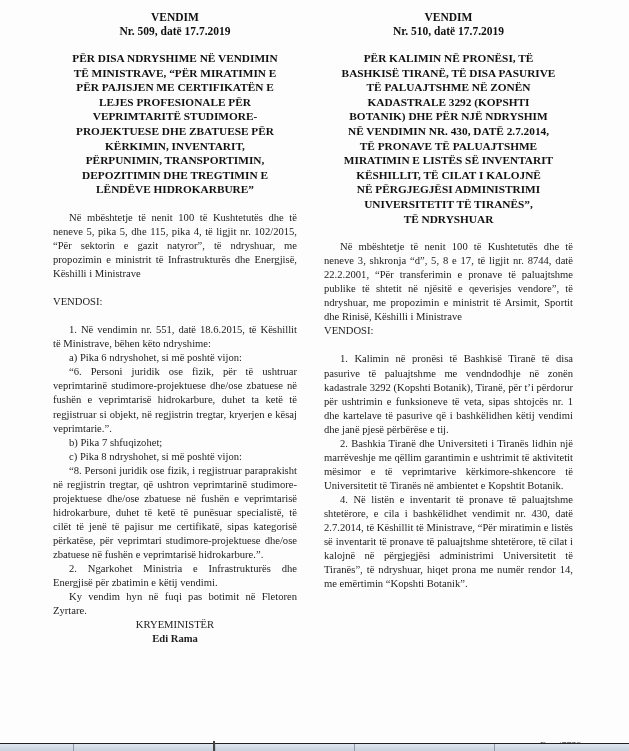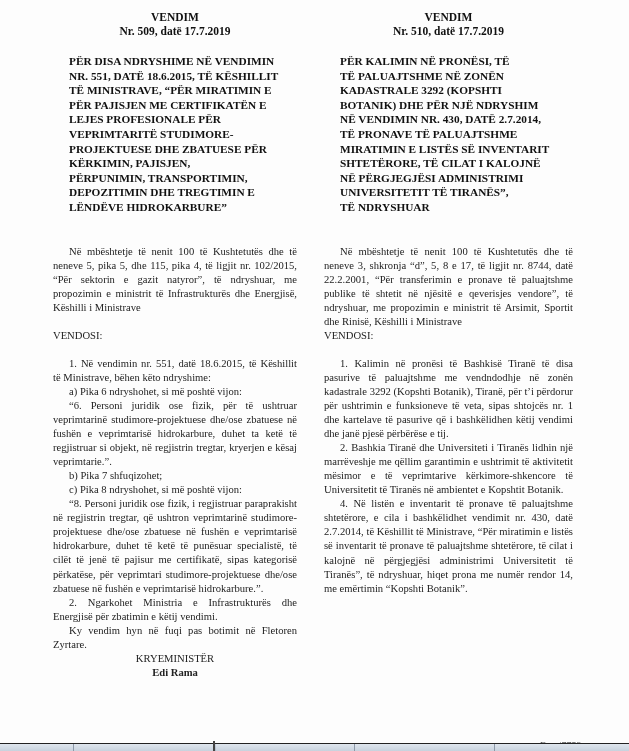--- a/index.html
+++ b/index.html
@@ -8,21 +8,21 @@
       background: #fdfdfd;
       font-family: "Liberation Serif", "DejaVu Serif", serif;
       color: #222;
     }
     .page { position: absolute; left: 0; top: 4px; width: 629px; height: 747px; background: #fdfdfd; }
     .col { position: absolute; top: 6px; }
     .col-left { left: 53px; width: 244px; }
     .col-right { left: 324px; width: 249px; }
     .hd { text-align: center; font-weight: bold; font-size: 11.5px; line-height: 14px; color: #111; }
     .hd-nr { margin-bottom: 13px; }
-    .title { text-align: left; font-weight: bold; font-size: 11.3px; line-height: 14.6px; color: #111; margin: 16px; }
+    .title { text-align: center; font-weight: bold; font-size: 11.3px; line-height: 14.6px; color: #111; margin: 0; }
     .title div { white-space: nowrap; }
     .body { font-size: 10.6px; line-height: 14.05px; text-align: justify; color: #222; }
     .body p { margin: 0; }
     .ind { text-indent: 16px; }
     .center { text-align: left; }
     .gap-lg { height: 14px; }
     .right { text-align: center; }
     .sign-name { font-weight: bold; }
     .footer-pg { position: absolute; left: 540px; top: 735px; font-size: 10px; color: #555; height: 8px; overflow: hidden; line-height: 14px; }
     .taskbar { position: absolute; left: 0; top: 743px; width: 629px; height: 8px; border-top: 1px solid #222;
@@ -33,27 +33,26 @@
 </head>
 <body>
 
 <div class="page">
 
   <div class="col col-left">
     <div class="hd">VENDIM</div>
     <div class="hd hd-nr">Nr. 509, datë 17.7.2019</div>
     <div class="title">
       <div>PËR DISA NDRYSHIME NË VENDIMIN</div>
-      <div>NR. 551, DATË 18.6.2015, TË KËSHILLIT</div>
       <div>TË MINISTRAVE, “PËR MIRATIMIN E</div>
       <div>PËR PAJISJEN ME CERTIFIKATËN E</div>
       <div>LEJES PROFESIONALE PËR</div>
       <div>VEPRIMTARITË STUDIMORE-</div>
       <div>PROJEKTUESE DHE ZBATUESE PËR</div>
-      <div>KËRKIMIN, PAJISJEN,</div>
+      <div>KËRKIMIN, INVENTARIT,</div>
       <div>PËRPUNIMIN, TRANSPORTIMIN,</div>
       <div>DEPOZITIMIN DHE TREGTIMIN E</div>
       <div>LËNDËVE HIDROKARBURE”</div>
     </div>
     <div class="gap-lg"></div>
     <div class="body">
       <p class="ind">Në mbështetje të nenit 100 të Kushtetutës dhe të neneve 5, pika 5, dhe 115, pika 4, të ligjit nr. 102/2015, “Për sektorin e gazit natyror”, të ndryshuar, me propozimin e ministrit të Infrastrukturës dhe Energjisë, Këshilli i Ministrave</p>
       <div class="gap-lg"></div>
       <p class="center">VENDOSI:</p>
       <div class="gap-lg"></div>
@@ -68,27 +67,28 @@
       <p class="right">KRYEMINISTËR</p>
       <p class="right sign-name">Edi Rama</p>
     </div>
   </div>
 
   <div class="col col-right">
     <div class="hd">VENDIM</div>
     <div class="hd hd-nr">Nr. 510, datë 17.7.2019</div>
     <div class="title">
       <div>PËR KALIMIN NË PRONËSI, TË</div>
+      <div>BASHKISË TIRANË, TË DISA PASURIVE</div>
       <div>TË PALUAJTSHME NË ZONËN</div>
       <div>KADASTRALE 3292 (KOPSHTI</div>
       <div>BOTANIK) DHE PËR NJË NDRYSHIM</div>
       <div>NË VENDIMIN NR. 430, DATË 2.7.2014,</div>
       <div>TË PRONAVE TË PALUAJTSHME</div>
       <div>MIRATIMIN E LISTËS SË INVENTARIT</div>
-      <div>SHTETËRORE, TË CILAT I KALOJNË</div>
+      <div>KËSHILLIT, TË CILAT I KALOJNË</div>
       <div>NË PËRGJEGJËSI ADMINISTRIMI</div>
       <div>UNIVERSITETIT TË TIRANËS”,</div>
       <div>TË NDRYSHUAR</div>
     </div>
     <div class="gap-lg"></div>
     <div class="body">
       <p class="ind">Në mbështetje të nenit 100 të Kushtetutës dhe të neneve 3, shkronja “d”, 5, 8 e 17, të ligjit nr. 8744, datë 22.2.2001, “Për transferimin e pronave të paluajtshme publike të shtetit në njësitë e qeverisjes vendore”, të ndryshuar, me propozimin e ministrit të Arsimit, Sportit dhe Rinisë, Këshilli i Ministrave</p>
       <p class="center">VENDOSI:</p>
       <div class="gap-lg"></div>
       <p class="ind">1. Kalimin në pronësi të Bashkisë Tiranë të disa pasurive të paluajtshme me vendndodhje në zonën kadastrale 3292 (Kopshti Botanik), Tiranë, për t’i përdorur për ushtrimin e funksioneve të veta, sipas shtojcës nr. 1 dhe kartelave të pasurive që i bashkëlidhen këtij vendimi dhe janë pjesë përbërëse e tij.</p>

